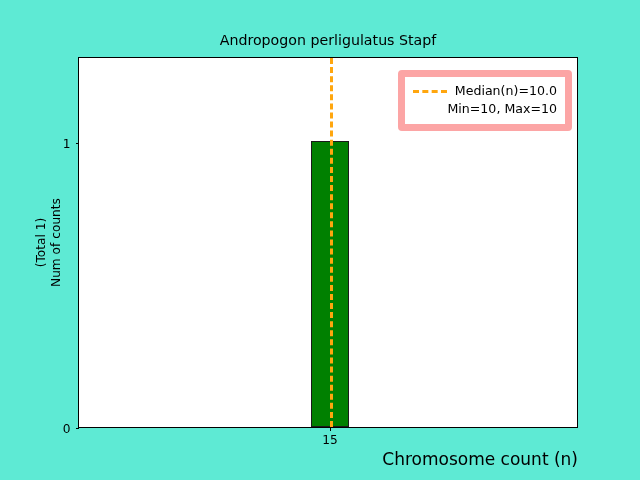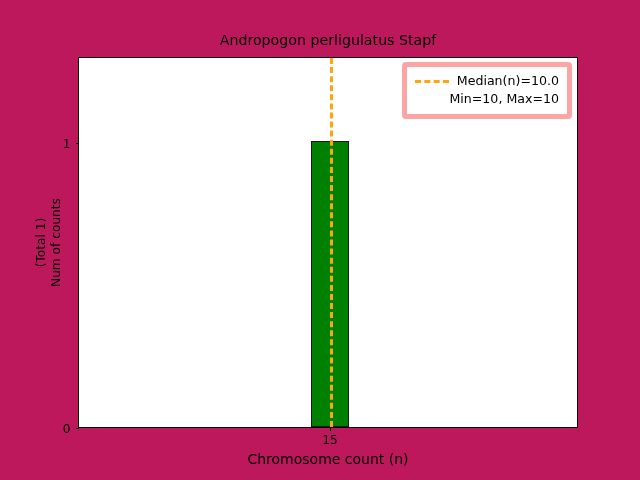--- a/index.html
+++ b/index.html
@@ -11,21 +11,21 @@
     width: 640px;
     height: 480px;
     font-family: "DejaVu Sans", sans-serif;
     color: #000000;
     overflow: hidden;
   }
   #figure {
     position: relative;
     width: 640px;
     height: 480px;
-    background: #be185d;
+    background: #5eead4;
   }
 
   
   #chart-title {
     position: absolute;
     left: 0;
     top: 31px;
     width: 640px;
     padding-left: 78px;
     padding-right: 62px;
@@ -112,22 +112,22 @@
     white-space: nowrap;
     color: #000000;
   }
 
   
   #xlabel {
     position: absolute;
     left: 78px;
     top: 452px;
     width: 500px;
-    text-align: center;
-    font-size: 14px;
+    text-align: right;
+    font-size: 17px;
     line-height: 14px;
     color: #000000;
     white-space: nowrap;
   }
   #ylabel {
     position: absolute;
     left: 0px;
     top: 0px;
     width: 371px;
     height: 26px;
@@ -143,23 +143,23 @@
     white-space: nowrap;
   }
   #ylabel .yl-line2 {
     
   }
 
   
   #legend {
     position: absolute;
     right: 5px;
-    top: 4px;
+    top: 12px;
     background: #ffffff;
-    border: 5px solid #fca5a5;
+    border: 7px solid #fca5a5;
     border-radius: 4px;
     padding: 5px 8px 6px 8px;
     box-sizing: border-box;
     display: flex;
     flex-direction: column;
     align-items: flex-end;
   }
   .legend-row {
     display: flex;
     align-items: center;

